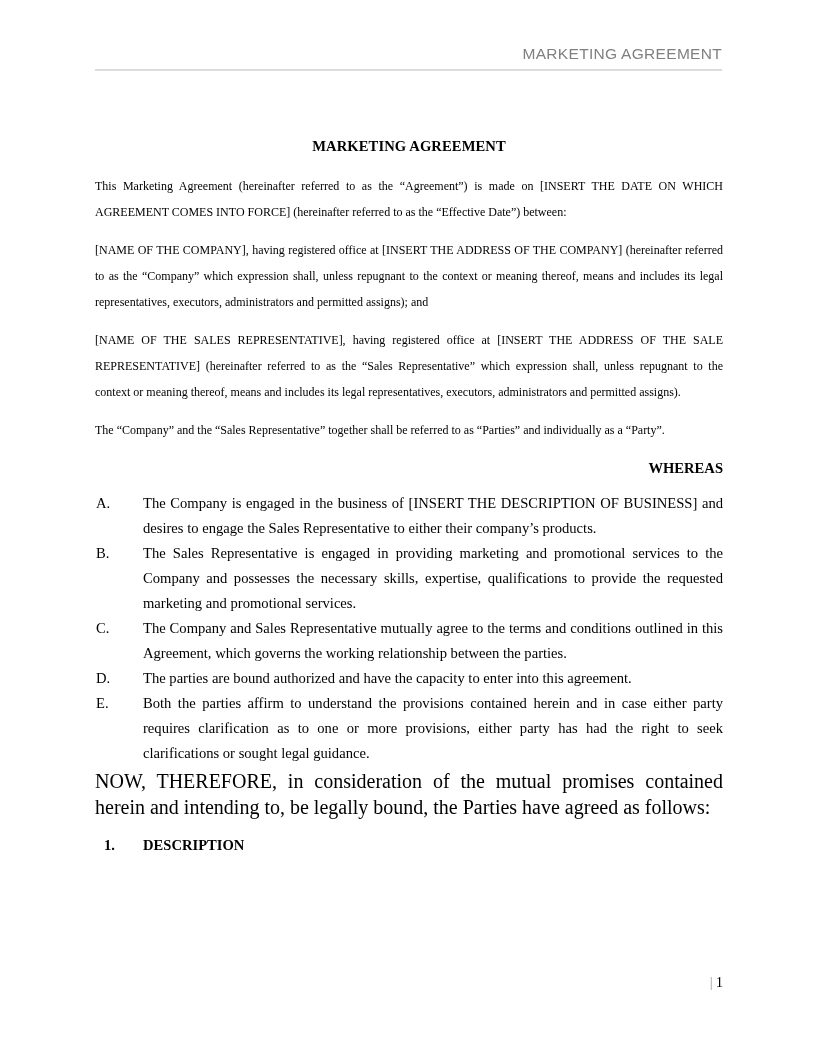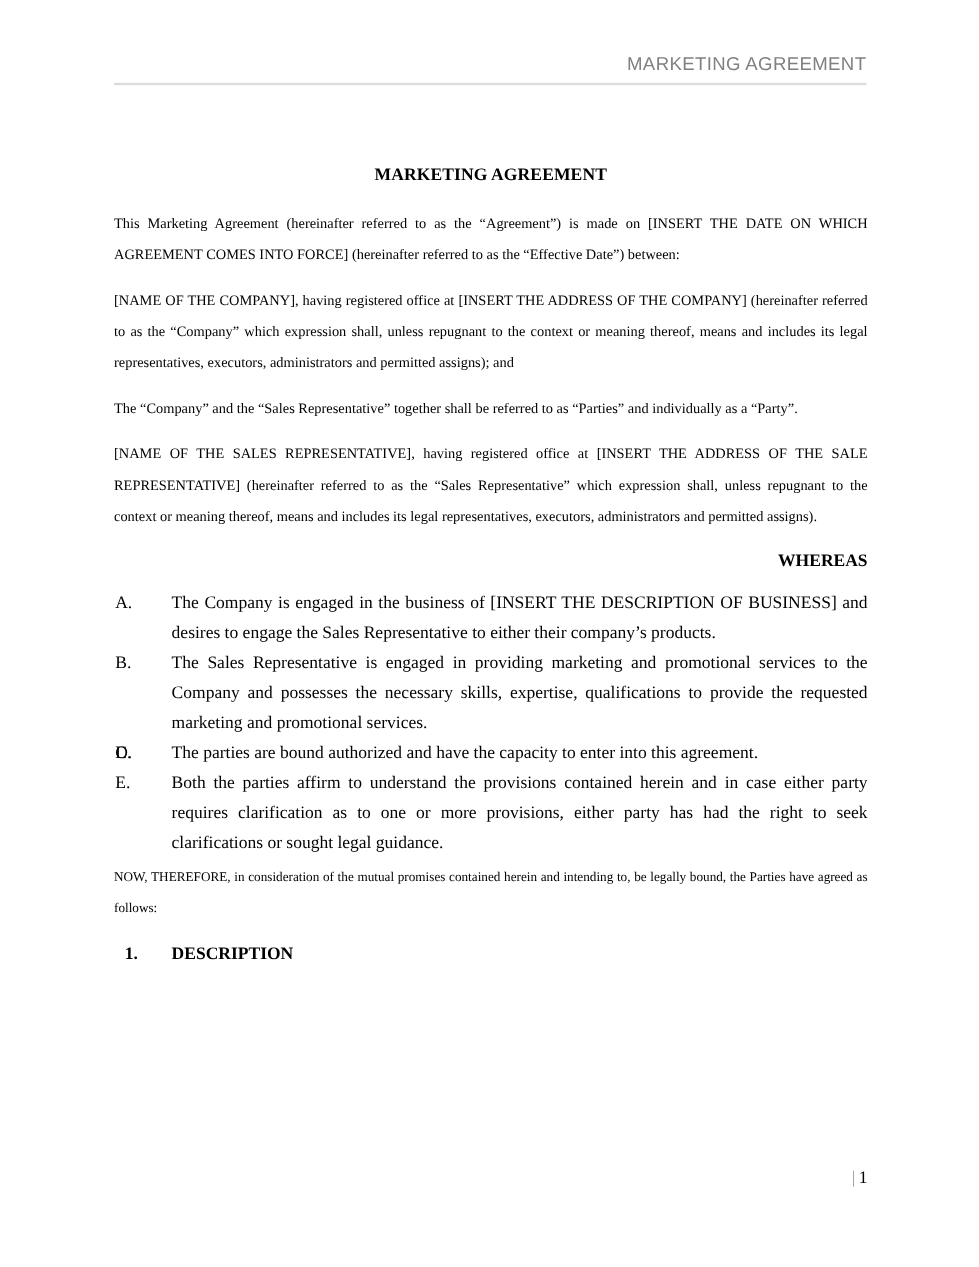--- a/index.html
+++ b/index.html
@@ -102,21 +102,21 @@
     left: 1px;
     top: 0;
     width: 40px;
     text-align: left;
     font-size: 14.6px;
     line-height: 25px;
   }
 
   
   p.closing-para {
-    font-size: 11px;
+    font-size: 20px;
     line-height: 26px;
     text-align: justify;
     text-justify: inter-word;
     margin: 2px 0 12px 0;
   }
 
   
   .clause-heading {
     position: relative;
     padding-left: 48px;
@@ -163,40 +163,41 @@
   </div>
 
   <div class="content">
 
     <div class="doc-title">MARKETING AGREEMENT</div>
 
     <p class="body-para">This Marketing Agreement (hereinafter referred to as the “Agreement”) is made on [INSERT THE DATE ON WHICH AGREEMENT COMES INTO FORCE] (hereinafter referred to as the “Effective Date”) between:</p>
 
     <p class="body-para">[NAME OF THE COMPANY], having registered office at [INSERT THE ADDRESS OF THE COMPANY] (hereinafter referred to as the “Company” which expression shall, unless repugnant to the context or meaning thereof, means and includes its legal representatives, executors, administrators and permitted assigns); and</p>
 
+    <p class="body-para">[NAME OF THE SALES REPRESENTATIVE], having registered office at [INSERT THE ADDRESS OF THE SALE REPRESENTATIVE] (hereinafter referred to as the “Sales Representative” which expression shall, unless repugnant to the context or meaning thereof, means and includes its legal representatives, executors, administrators and permitted assigns).</p>
+
     <p class="body-para">The “Company” and the “Sales Representative” together shall be referred to as “Parties” and individually as a “Party”.</p>
-
-    <p class="body-para">[NAME OF THE SALES REPRESENTATIVE], having registered office at [INSERT THE ADDRESS OF THE SALE REPRESENTATIVE] (hereinafter referred to as the “Sales Representative” which expression shall, unless repugnant to the context or meaning thereof, means and includes its legal representatives, executors, administrators and permitted assigns).</p>
 
     <div class="section-label">WHEREAS</div>
 
     <div class="recitals">
 
       <div class="recital-item">
         <span class="recital-marker">A.</span>
         <span>The Company is engaged in the business of [INSERT THE DESCRIPTION OF BUSINESS] and desires to engage the Sales Representative to either their company’s products.</span>
       </div>
 
       <div class="recital-item">
         <span class="recital-marker">B.</span>
         <span>The Sales Representative is engaged in providing marketing and promotional services to the Company and possesses the necessary skills, expertise, qualifications to provide the requested marketing and promotional services.</span>
       </div>
 
       <div class="recital-item">
         <span class="recital-marker">C.</span>
+        <span>The Company and Sales Representative mutually agree to the terms and conditions outlined in this Agreement, which governs the working relationship between the parties.</span>
       </div>
 
       <div class="recital-item">
         <span class="recital-marker">D.</span>
         <span>The parties are bound authorized and have the capacity to enter into this agreement.</span>
       </div>
 
       <div class="recital-item">
         <span class="recital-marker">E.</span>
         <span>Both the parties affirm to understand the provisions contained herein and in case either party requires clarification as to one or more provisions, either party has had the right to seek clarifications or sought legal guidance.</span>

